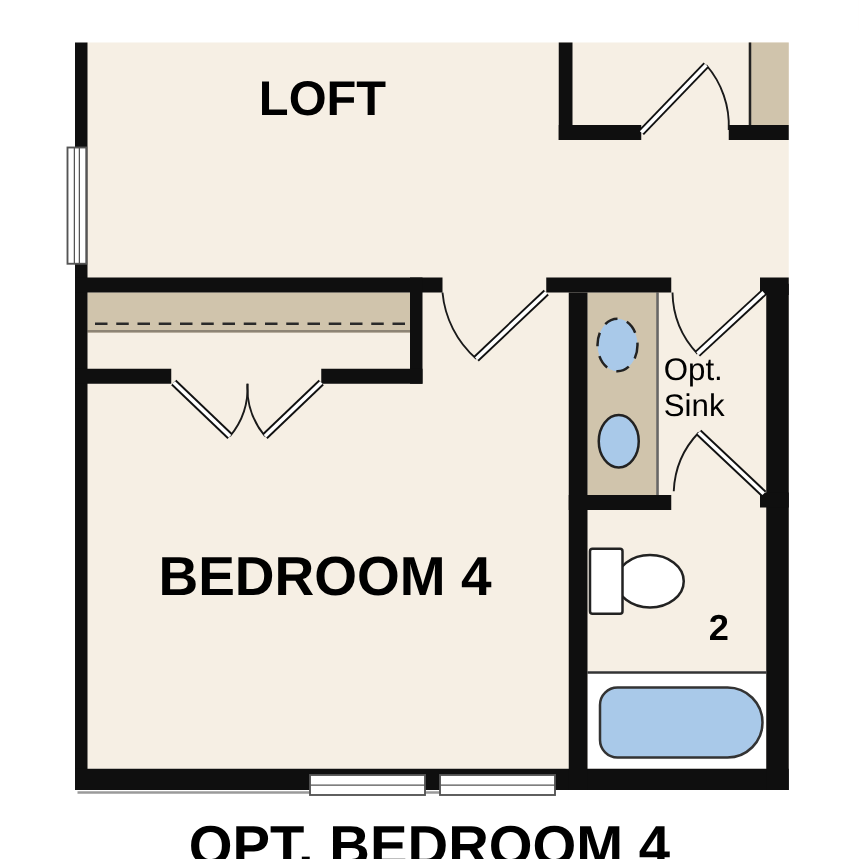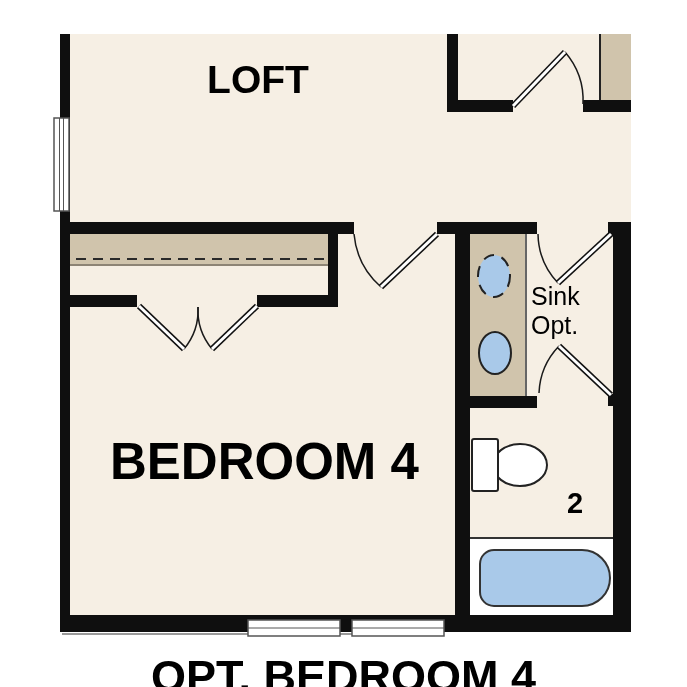--- a/index.html
+++ b/index.html
@@ -112,26 +112,26 @@
     <g>
       <ellipse cx="520" cy="441" rx="27" ry="21" fill="#fff" stroke="#222" stroke-width="2"></ellipse>
       <rect x="472" y="415" width="26" height="52" rx="2" fill="#fff" stroke="#222" stroke-width="2"></rect>
     </g>
 
     <path d="M 494 526 L 582 526 A 28 28 0 0 1 582 582 L 494 582 A 14 14 0 0 1 480 568 L 480 540 A 14 14 0 0 1 494 526 Z" fill="var(--fixture)" stroke="#333" stroke-width="2"></path>
   </svg>
 
   <div class="abs room-label" style="left:158px;top:36px;width:200px;font-size:39px;line-height:40px;">LOFT</div>
 
-  <div class="abs room-label" style="left:110px;top:418px;width:300px;font-size:51px;line-height:40px;text-align:center;">BEDROOM 4</div>
+  <div class="abs room-label" style="left:110px;top:418px;width:300px;font-size:44px;line-height:40px;text-align:center;">BEDROOM 4</div>
 
   <div class="abs room-label" style="left:520px;top:379px;width:110px;font-size:29px;line-height:40px;">
     <div>2</div>
   </div>
 
   <div class="abs" style="left:531px;top:258px;width:70px;font-size:25px;line-height:29px;">
+    <div>Opt.</div>
     <div>Sink</div>
-    <div>Opt.</div>
   </div>
 
   <div class="abs caption" style="left:0;top:630px;width:687px;font-size:45px;line-height:46px;">OPT. BEDROOM 4</div>
 
 </div>
 
 </body></html>

